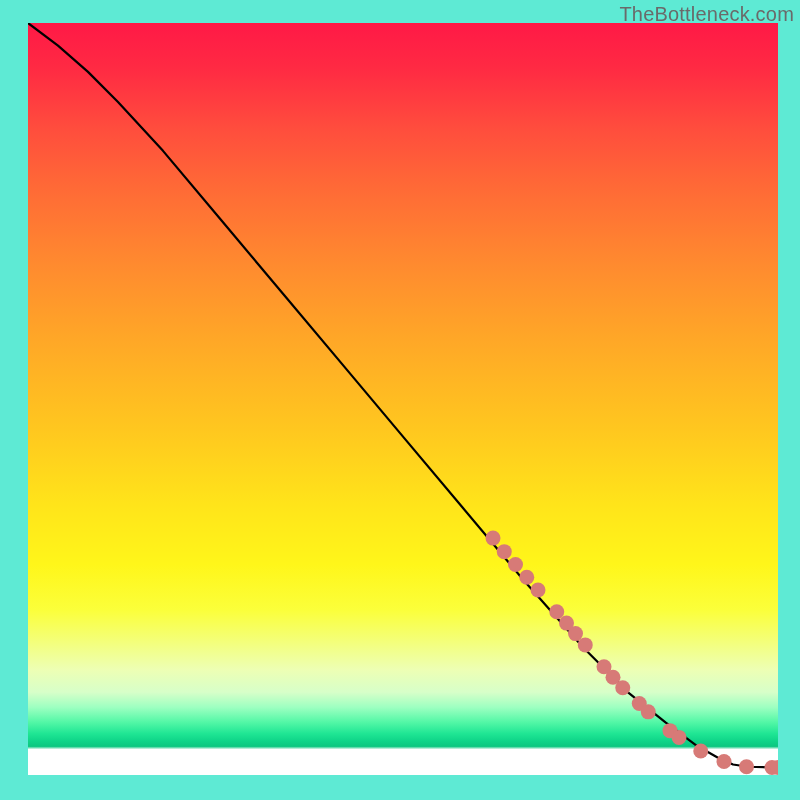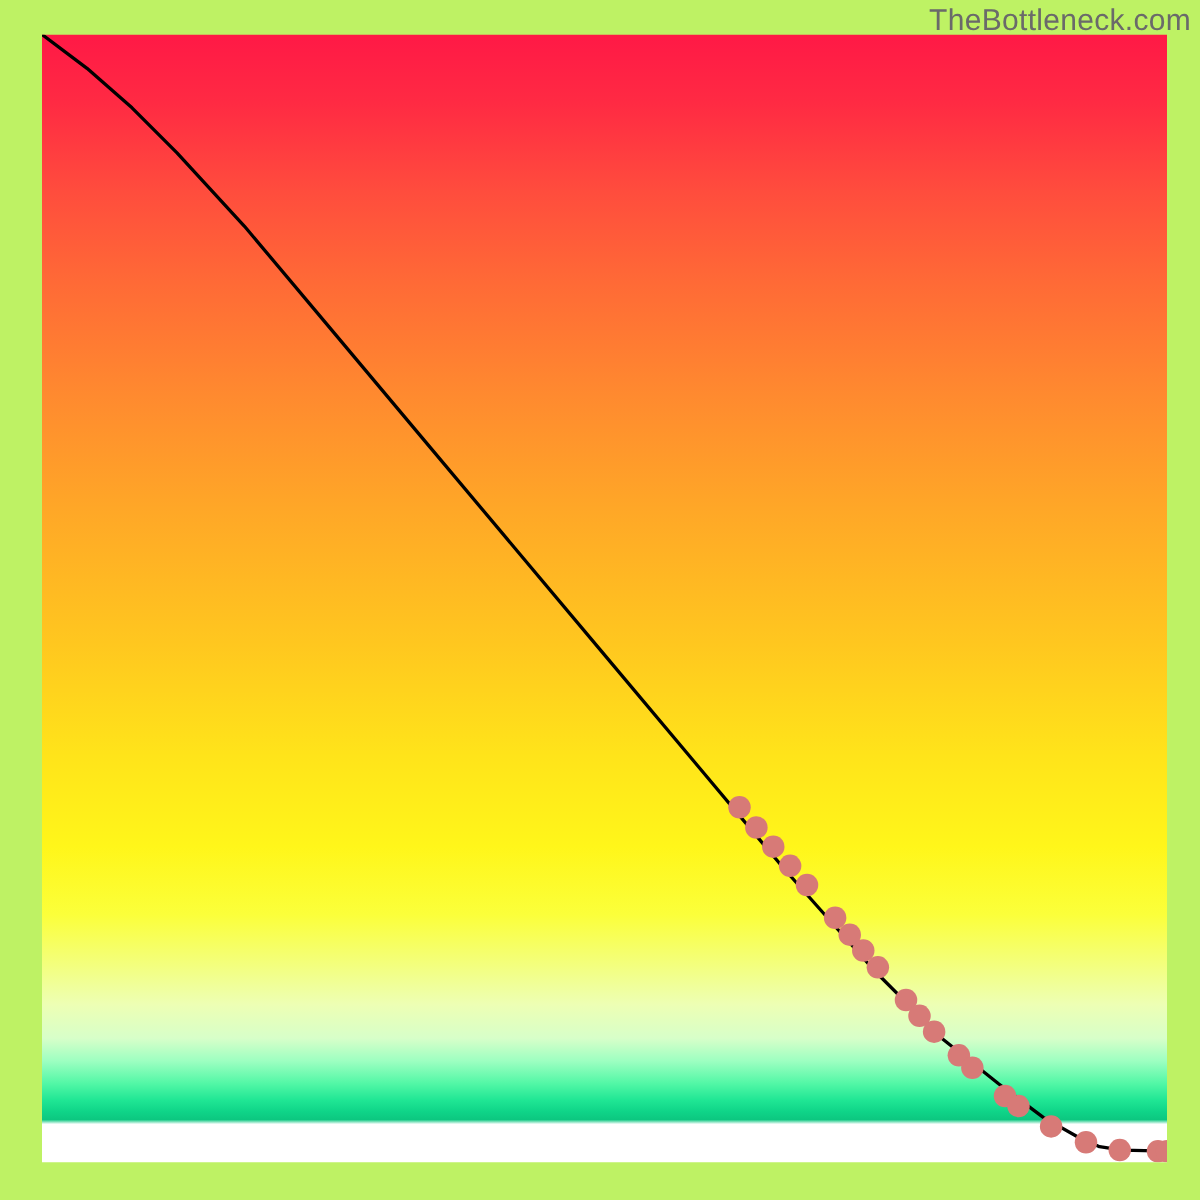--- a/index.html
+++ b/index.html
@@ -8,21 +8,21 @@
     width: 800px;
     height: 800px;
     background: #000;
     overflow: hidden;
     font-family: Arial, Helvetica, sans-serif;
   }
   .stage {
     position: relative;
     width: 800px;
     height: 800px;
-    background: #bef264;
+    background: #5eead4;
     text-align: right;
   }
   .plot {
     position: absolute;
     left: 28px;
     top: 23px;
     width: 750px;
     height: 752px;
     overflow: hidden;
   }

